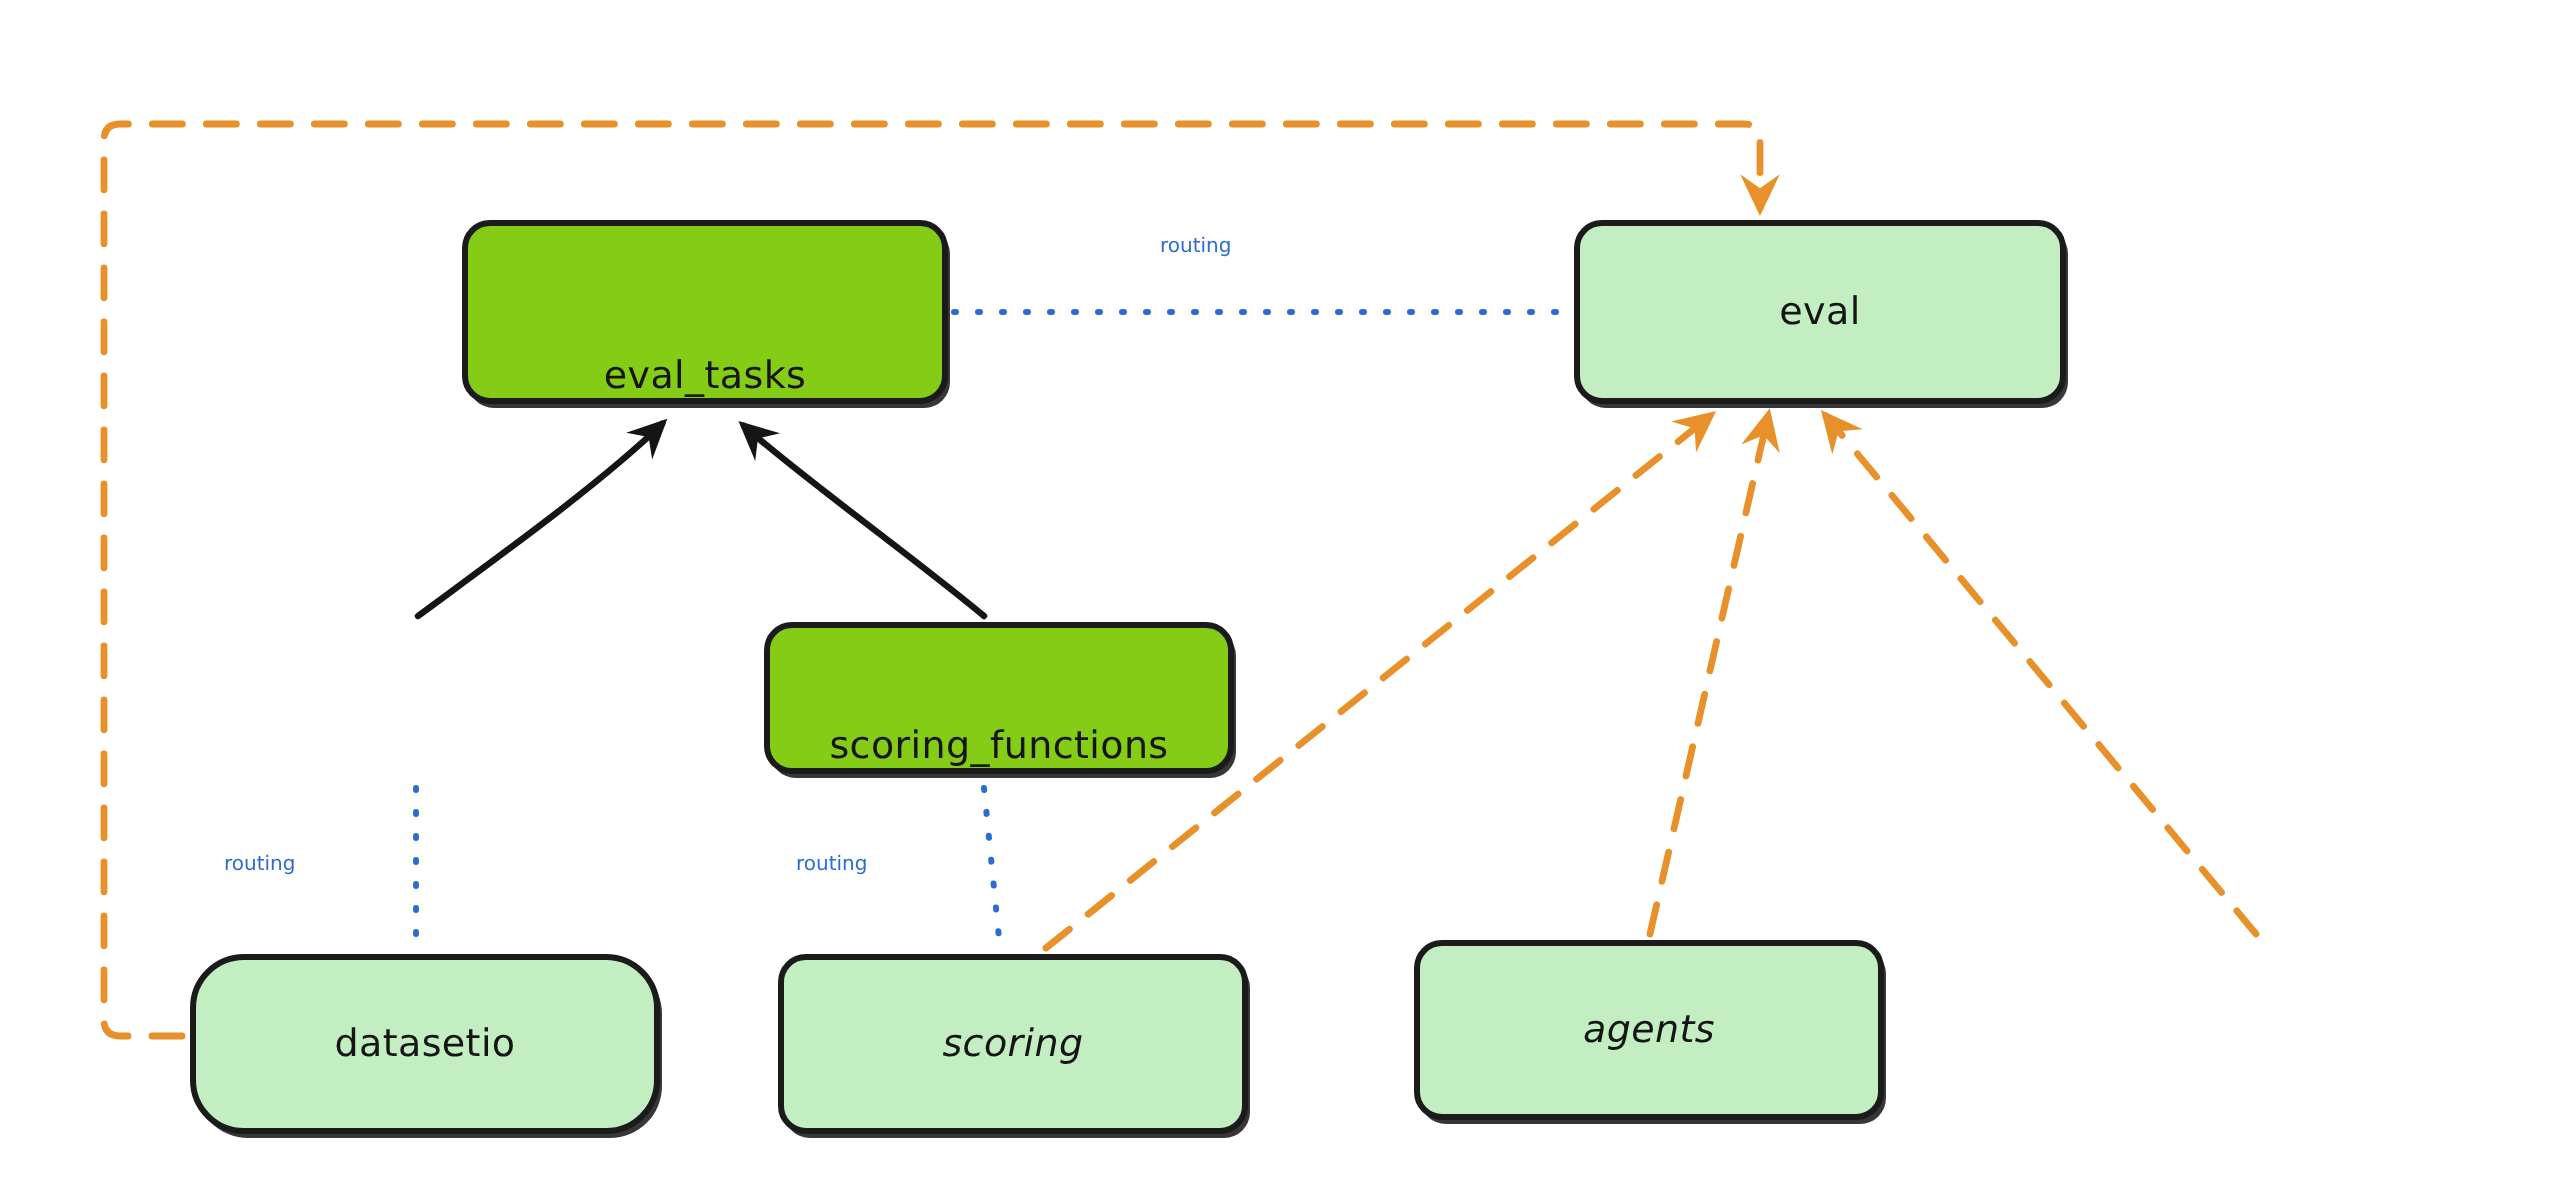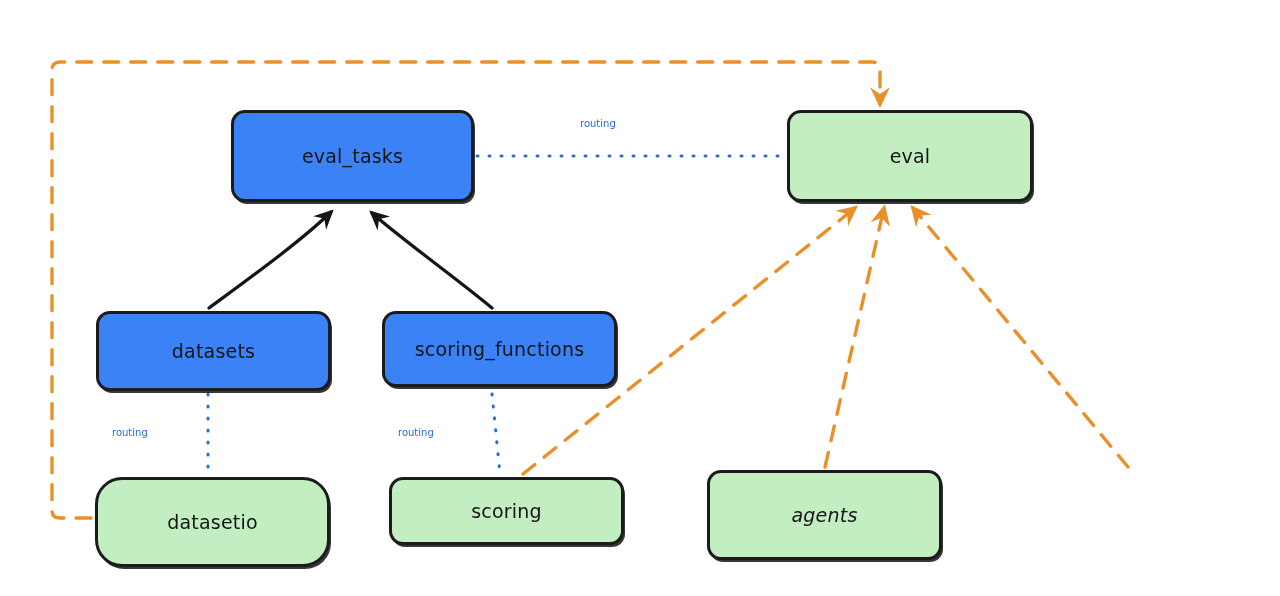--- a/index.html
+++ b/index.html
@@ -30,21 +30,22 @@
     position: absolute;
     box-sizing: border-box;
     border: 3px solid #1b1b1b;
     border-radius: 14px;
     display: flex;
     align-items: center;
     justify-content: center;
     box-shadow: 2px 3px 0 -1px rgba(20,20,20,0.85);
   }
   .node.api {
-    background: #3b82f6;
+    background: #84cc16;
+    align-items: flex-end;
   }
   .node.provider {
     background: #c2eec2;
   }
   .node-label {
     font-family: "DejaVu Sans", sans-serif;
     font-size: 19px;
     color: #151515;
     letter-spacing: 0.2px;
     white-space: nowrap;
@@ -94,33 +95,30 @@
   </svg>
 
   <div class="node api" style="left:231px; top:110px; width:243px; height:92px;">
     <span class="node-label">eval_tasks</span>
   </div>
 
   <div class="node provider" style="left:787px; top:110px; width:246px; height:92px;">
     <span class="node-label">eval</span>
   </div>
 
-  <div class="node api" style="left:96px; top:311px; width:235px; height:80px;">
-    <span class="node-label">datasets</span>
-  </div>
 
   <div class="node api" style="left:382px; top:311px; width:235px; height:76px;">
     <span class="node-label">scoring_functions</span>
   </div>
 
   <div class="node provider" style="left:95px; top:477px; width:235px; height:90px;border-radius:27px;">
     <span class="node-label">datasetio</span>
   </div>
 
-  <div class="node provider" style="left:389px; top:477px; width:235px; height:68px;">
+  <div class="node provider" style="left:389px; top:477px; width:235px; height:90px;font-style:italic;">
     <span class="node-label">scoring</span>
   </div>
 
   <div class="node provider" style="left:707px; top:470px; width:235px; height:90px;font-style:italic;">
     <span class="node-label">agents</span>
   </div>
 
 
   <span class="edge-label" style="left:580px; top:118px;">routing</span>
 

